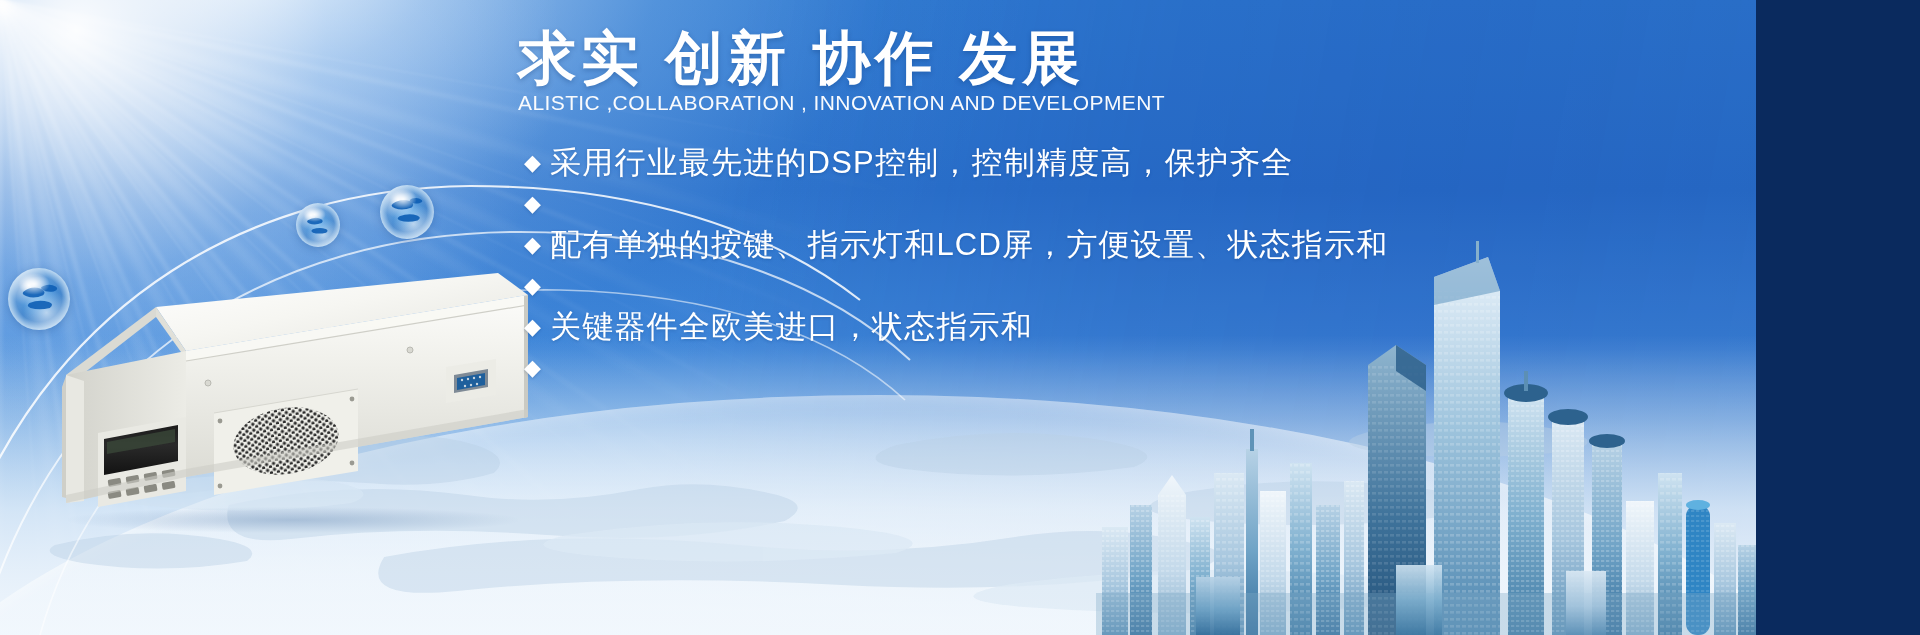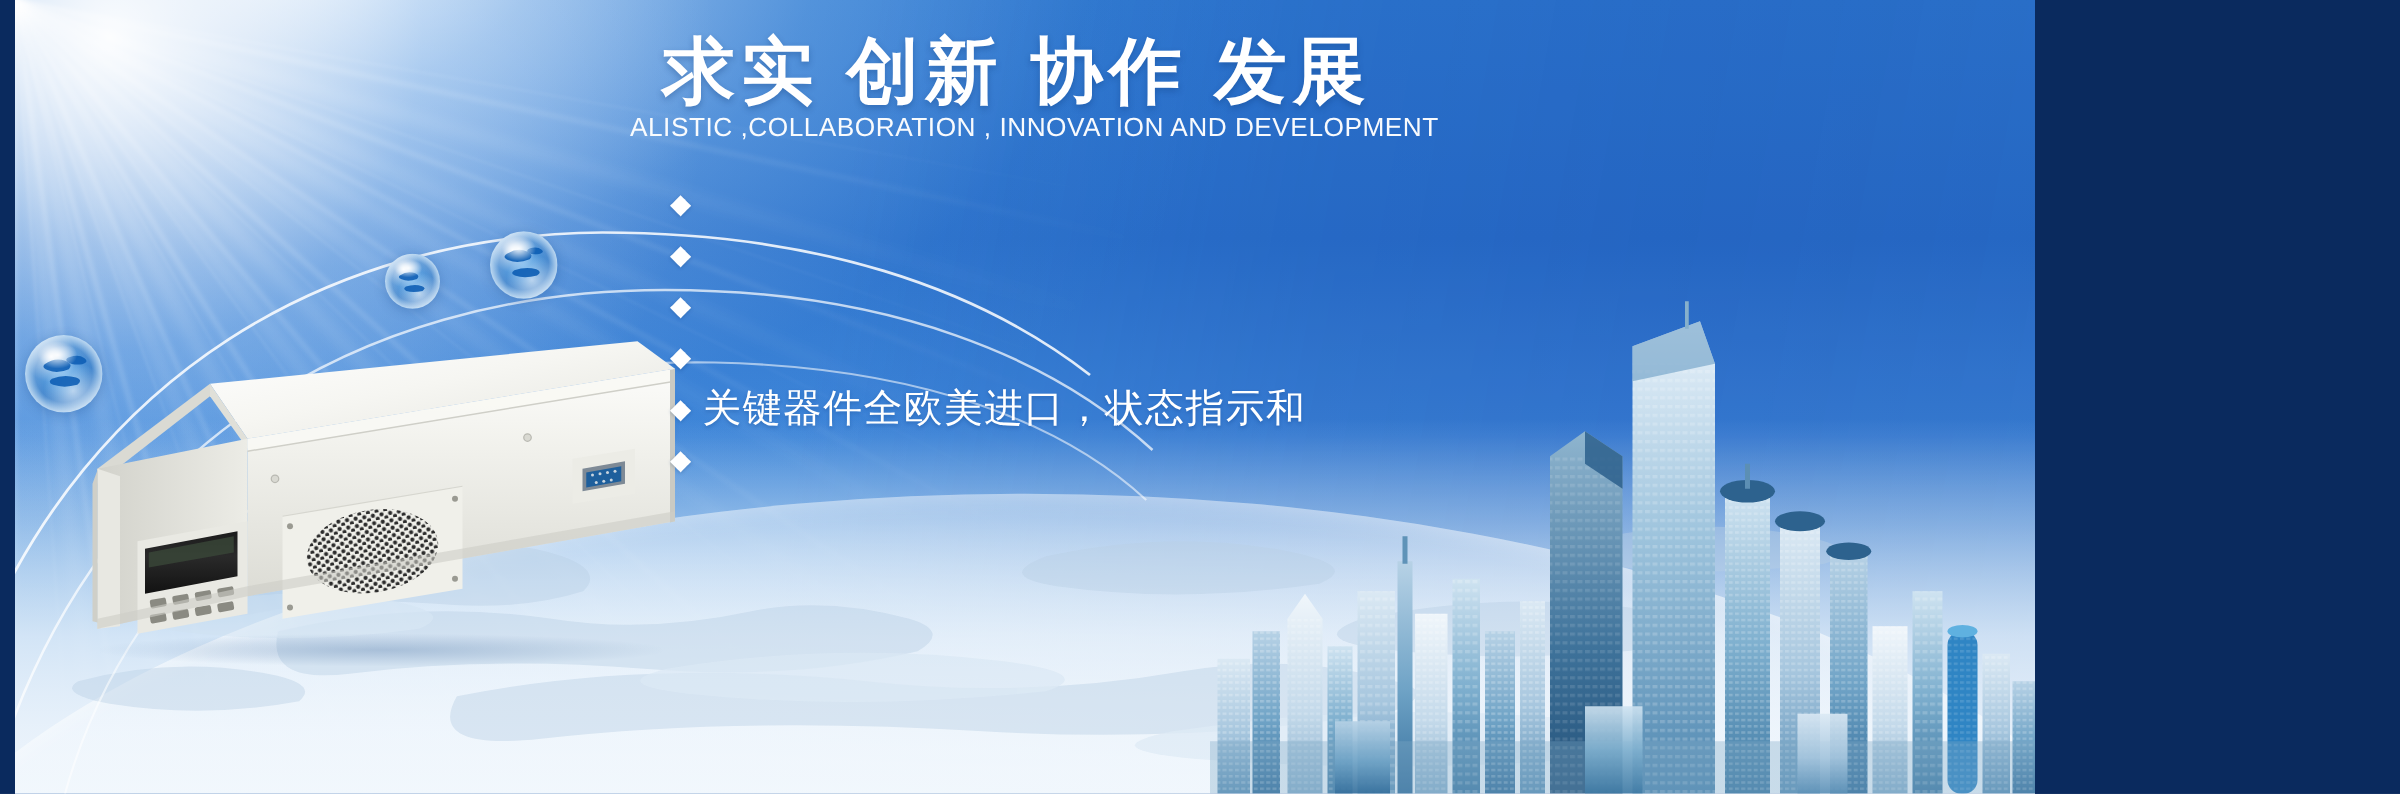--- a/index.html
+++ b/index.html
@@ -6,25 +6,24 @@
     margin: 0;
     padding: 0;
     background: #0a2a5e;
   }
   body {
     font-family: "Liberation Sans", "DejaVu Sans", sans-serif;
   }
 
   #banner {
     position: relative;
-    width: 1616px;
+    width: 1756px;
     height: 635px;
     overflow: hidden;
     background: linear-gradient(160deg, #4a88d8 0%, #2a6fce 22%, #1f66c9 45%, #2f7ad6 65%, #7fb0e4 85%, #c8ddf2 100%);
-    margin-left: 12px;
   }
 
   
   .sky-base {
     position: absolute;
     inset: 0;
     background:
       radial-gradient(ellipse 1100px 700px at 14% -8%, rgba(255,255,255,0.92) 0%, rgba(235,245,255,0.55) 18%, rgba(190,222,250,0.25) 38%, rgba(120,175,235,0.05) 58%, rgba(0,0,0,0) 72%),
       linear-gradient(to bottom, #2f7ad1 0%, #2b72cc 30%, #3d85d8 55%, #88b8e6 78%, #cfe2f4 92%, #e8f1fa 100%);
   }
@@ -104,21 +103,21 @@
     position:absolute; left:518px; top:28px;
     font-size: 58px;
     font-weight: 700;
     color: #ffffff;
     letter-spacing: 5px;
     line-height: 1.05;
     text-shadow: 0 2px 5px rgba(10,50,110,0.30);
     white-space: nowrap;
   }
   .subhead {
-    position:absolute; left:492px; top:91px;
+    position:absolute; left:518px; top:91px;
     font-size: 21px;
     font-weight: 400;
     color: #ffffff;
     letter-spacing: 0.4px;
     white-space: nowrap;
     opacity: .97;
   }
 
   .bullets { position:absolute; left:524px; top:142px; width:1340px; }
   .bullet {
@@ -490,26 +489,28 @@
 
   <div class="content">
 
     <div class="headline">求实 创新 协作 发展</div>
 
     <div class="subhead">ALISTIC ,COLLABORATION , INNOVATION AND DEVELOPMENT</div>
 
     <div class="bullets" id="bullets">
         <div class="bullet">
           <span class="dia">◆</span>
+          <span class="btxt">采用行业最先进的DSP控制，控制精度高，保护齐全</span>
         </div>
         <div class="bullet">
           <span class="dia">◆</span>
         </div>
         <div class="bullet">
           <span class="dia">◆</span>
+          <span class="btxt">配有单独的按键、指示灯和LCD屏，方便设置、状态指示和</span>
         </div>
         <div class="bullet">
           <span class="dia">◆</span>
         </div>
         <div class="bullet">
           <span class="dia">◆</span>
           <span class="btxt">关键器件全欧美进口，状态指示和</span>
         </div>
         <div class="bullet">
           <span class="dia">◆</span>

